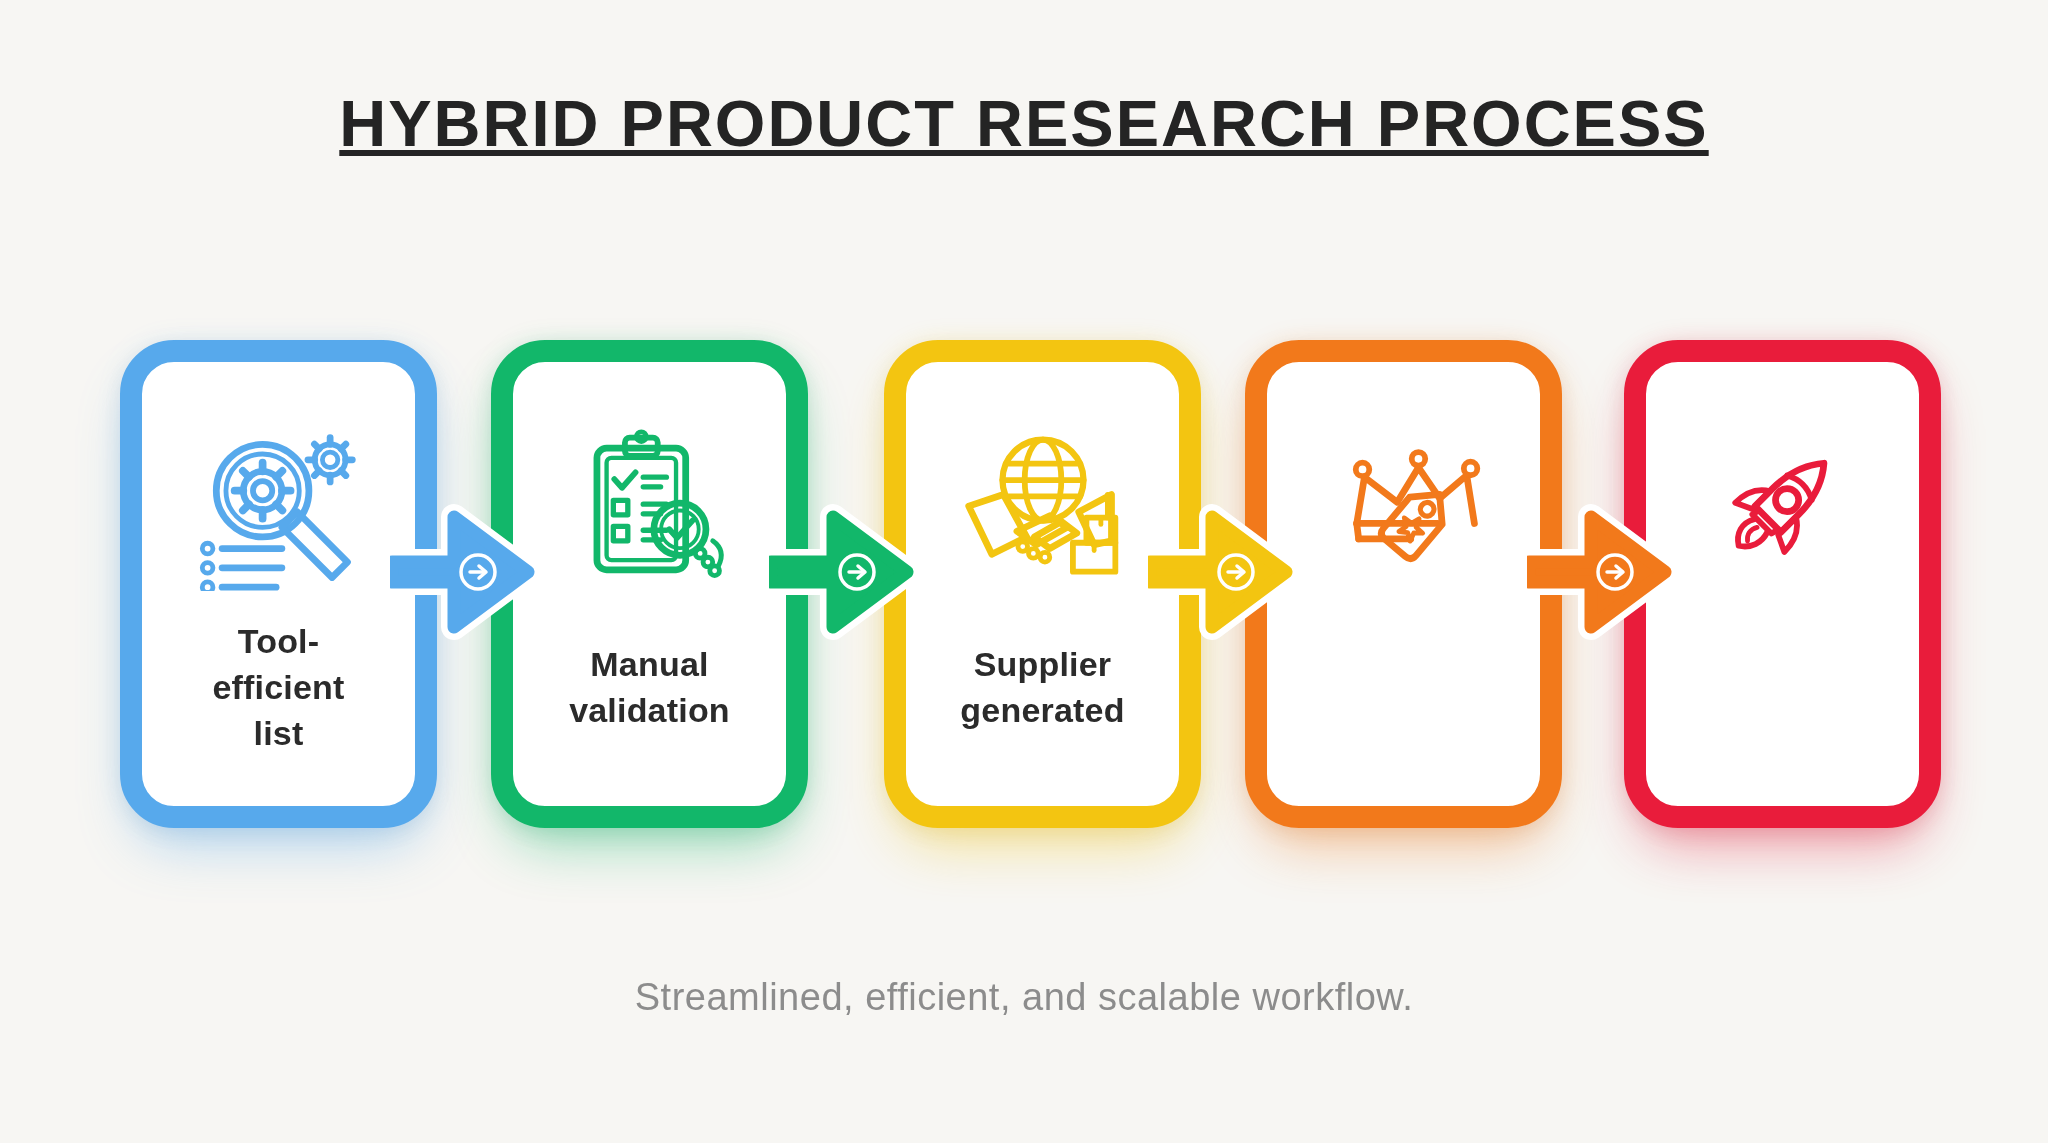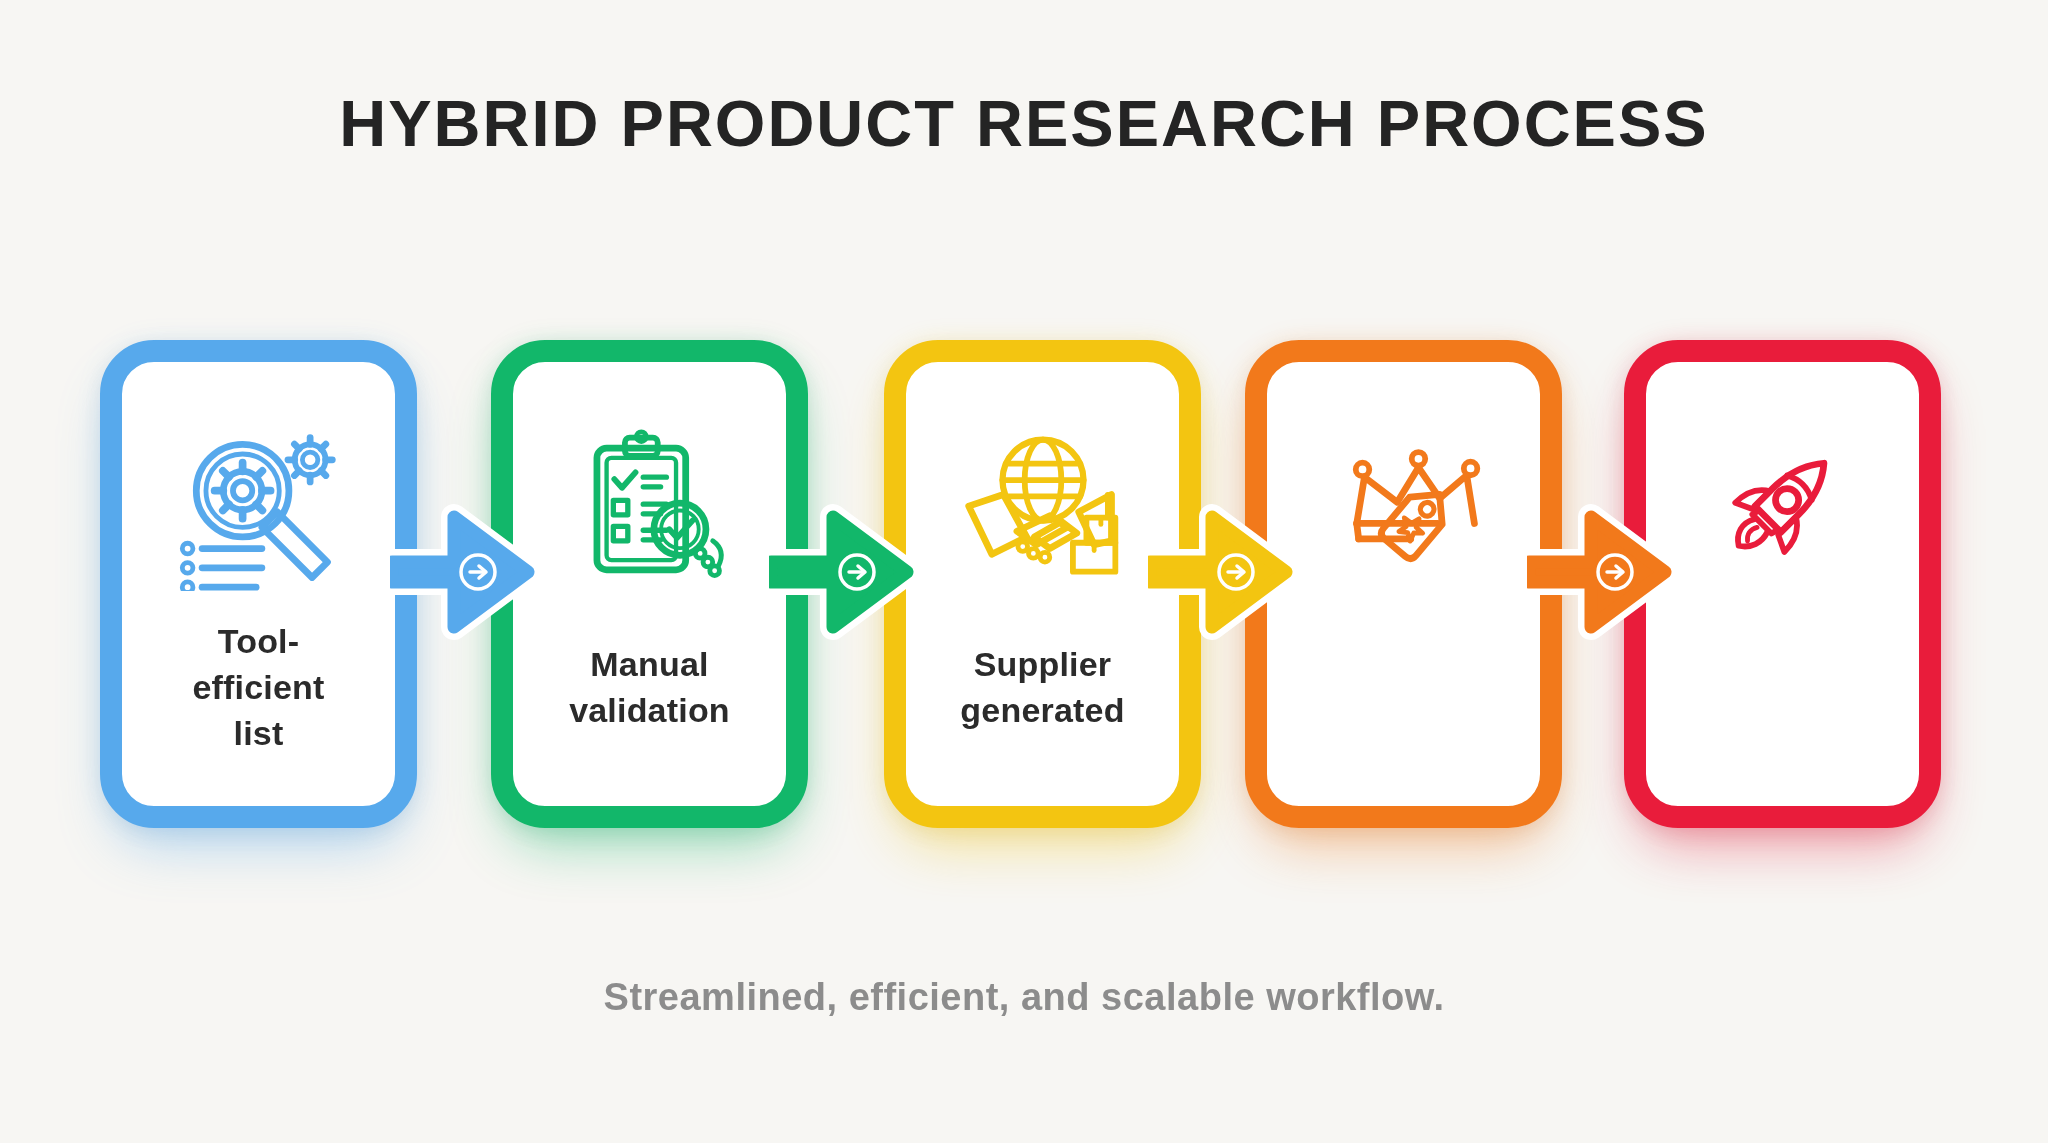--- a/index.html
+++ b/index.html
@@ -4,25 +4,25 @@
 <style>
   html,body{margin:0;padding:0;background:#e9e8e6;}
   #stage{
     position:relative;width:2048px;height:1143px;overflow:hidden;
     background:#f7f6f3;
     font-family:"Liberation Sans",sans-serif;
   }
   .title{
     position:absolute;left:0;right:0;top:88px;text-align:center;
     font-size:65px;font-weight:700;letter-spacing:2px;color:#242424;
-    line-height:72px;white-space:nowrap;
+    line-height:72px;white-space:nowrap;text-decoration:underline;
   }
   .caption{
     position:absolute;left:0;right:0;top:976px;text-align:center;
-    font-size:38px;font-weight:700;color:#8c8c8c;letter-spacing:0.5px;
+    font-size:38px;font-weight:400;color:#8c8c8c;letter-spacing:0.5px;
   }
   .card{
     position:absolute;top:340px;width:317px;height:488px;box-sizing:border-box;
     border:22px solid var(--c);border-radius:54px;background:#ffffff;z-index:1;
   }
   .icon-wrap{
     position:absolute;left:0;right:0;top:62px;height:170px;
     display:flex;align-items:center;justify-content:center;color:var(--c);
   }
   .icon-wrap svg{width:164px;height:164px;}
@@ -37,21 +37,21 @@
   .connector{
     position:absolute;top:487px;width:170px;height:170px;z-index:2;
   }
 </style>
 </head>
 <body>
 
 <div id="stage">
   <div class="title">HYBRID PRODUCT RESEARCH PROCESS</div>
 
-  <div class="card" style="--c: #57A9EC; left: 100px; box-shadow: rgba(87, 169, 236, 0.45) 0px 30px 55px -16px, rgba(87, 169, 236, 0.22) 0px 0px 28px -6px, rgba(90, 90, 90, 0.06) 0px 8px 20px;">
+  <div class="card" style="--c: #57A9EC; left: 120px; box-shadow: rgba(87, 169, 236, 0.45) 0px 30px 55px -16px, rgba(87, 169, 236, 0.22) 0px 0px 28px -6px, rgba(90, 90, 90, 0.06) 0px 8px 20px;">
     <div class="icon-wrap">
         <svg viewBox="0 0 170 170" fill="none" stroke="currentColor" stroke-linecap="round" stroke-linejoin="round">
     <circle cx="68" cy="66" r="48" stroke-width="7"></circle>
     <circle cx="68" cy="66" r="38" stroke-width="5"></circle>
     <circle cx="68" cy="66" r="10" stroke-width="6"></circle>
     <circle cx="68" cy="66" r="20" stroke-width="7"></circle>
     <g stroke-width="8">
       <path d="M88,66 L97,66"></path>
             <path d="M82.1,80.1 L88.5,86.5"></path>
       <path d="M68,86 L68,95"></path>

